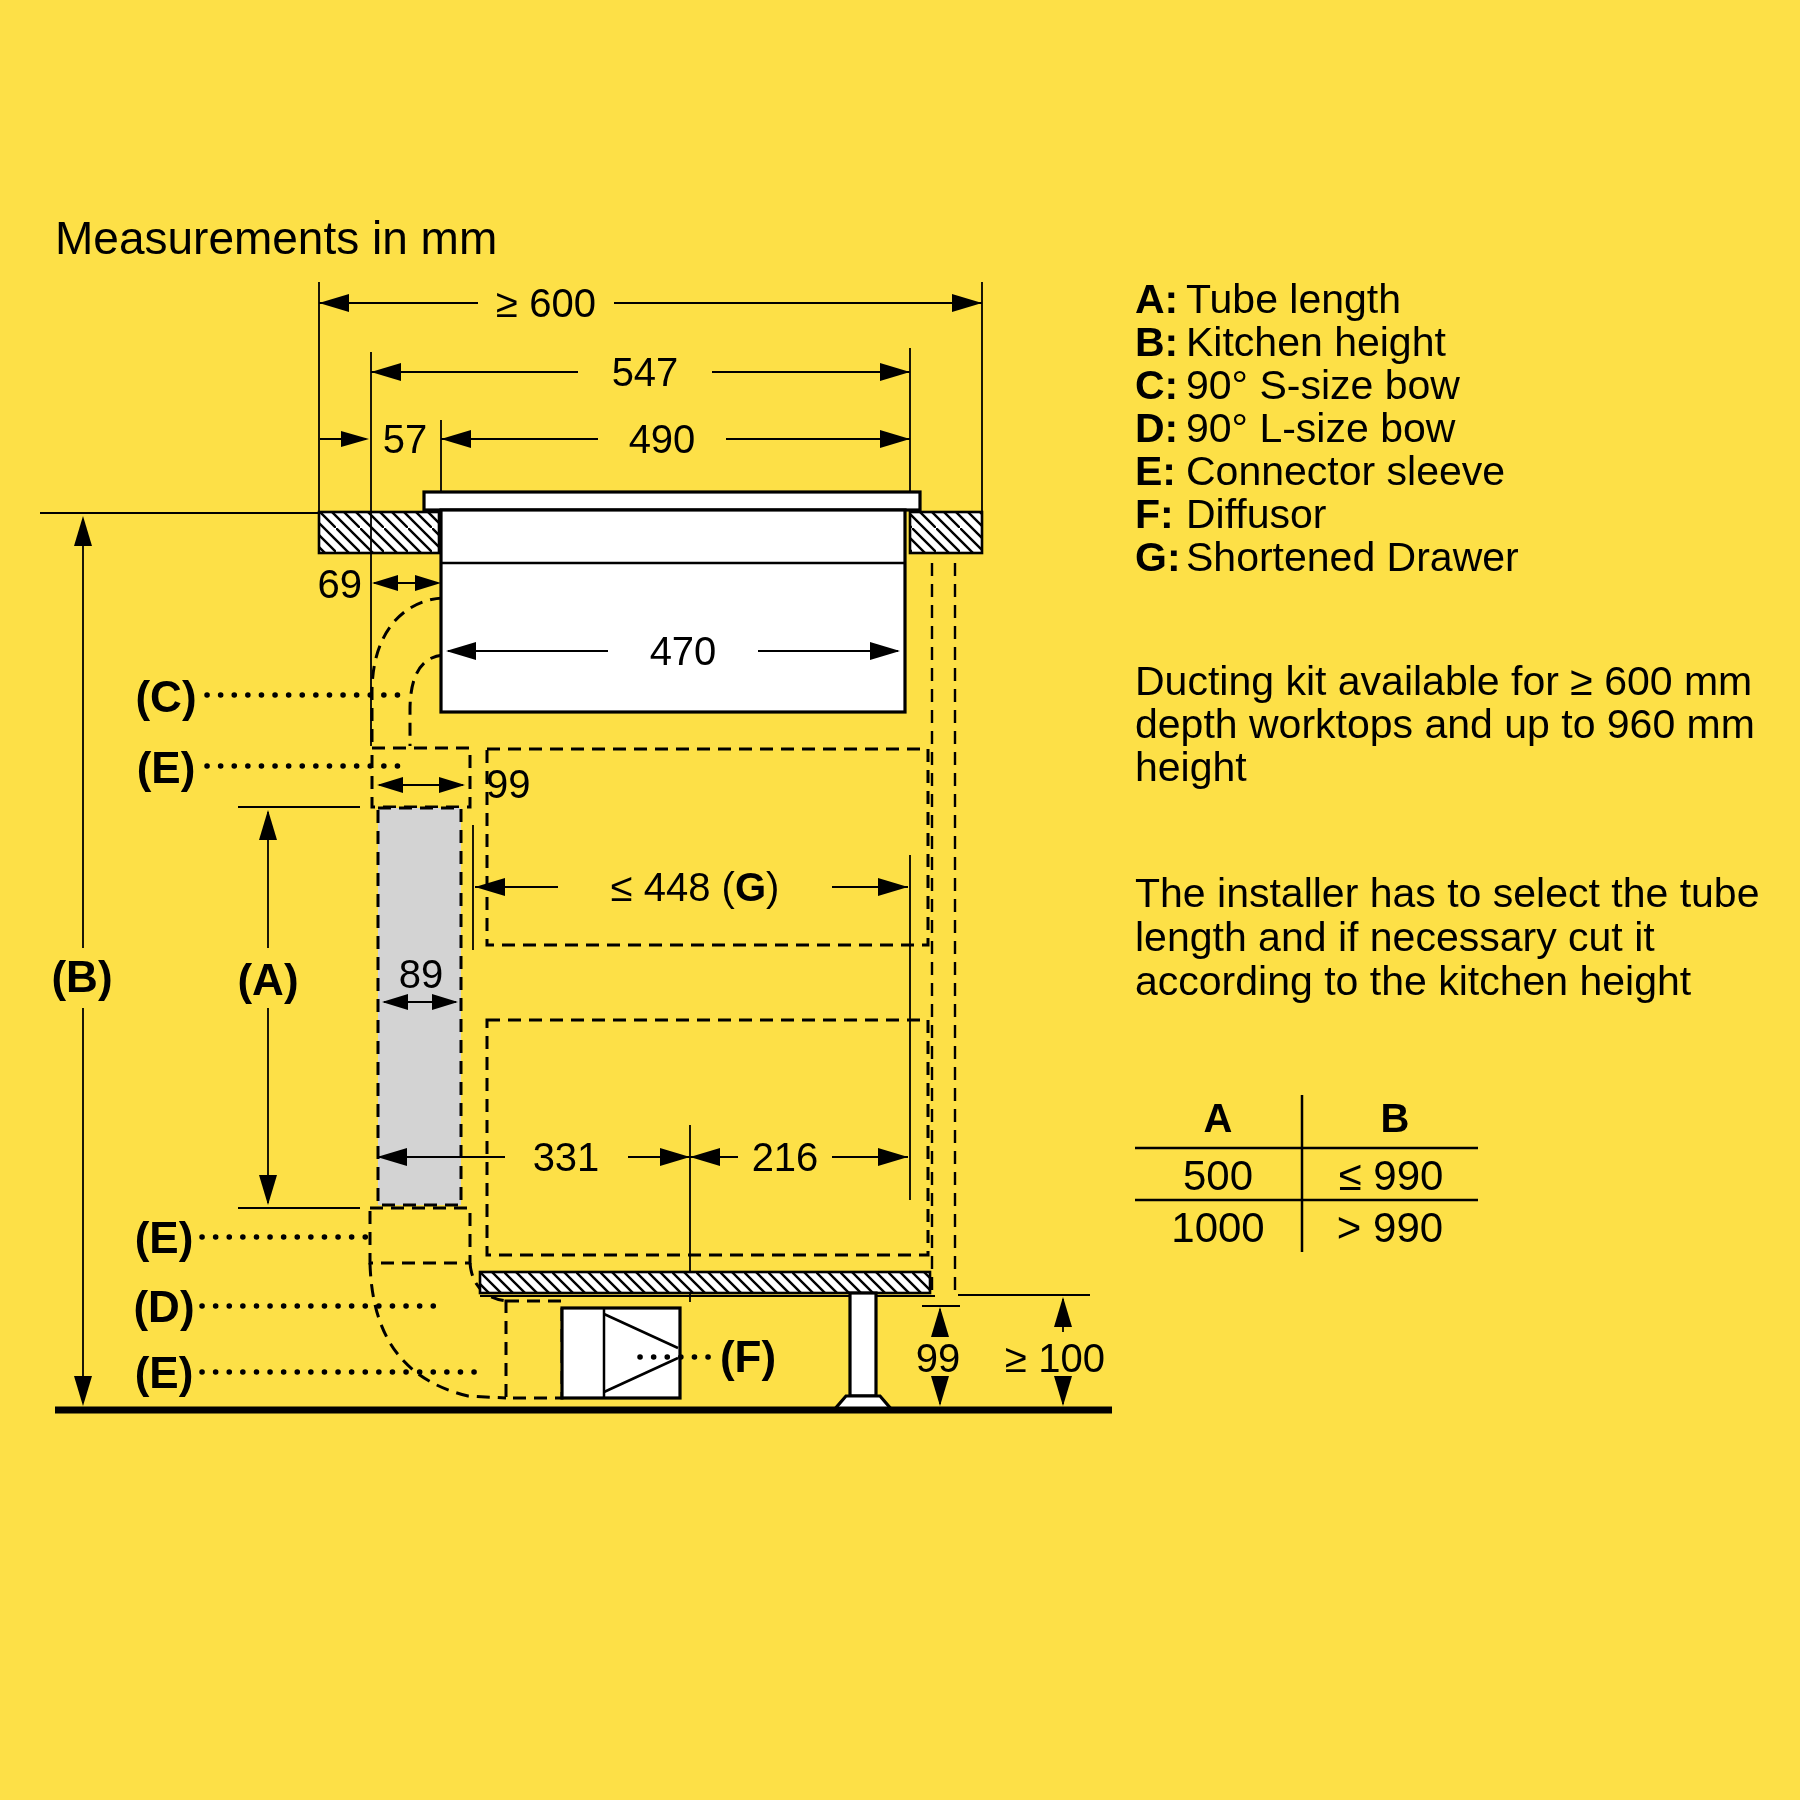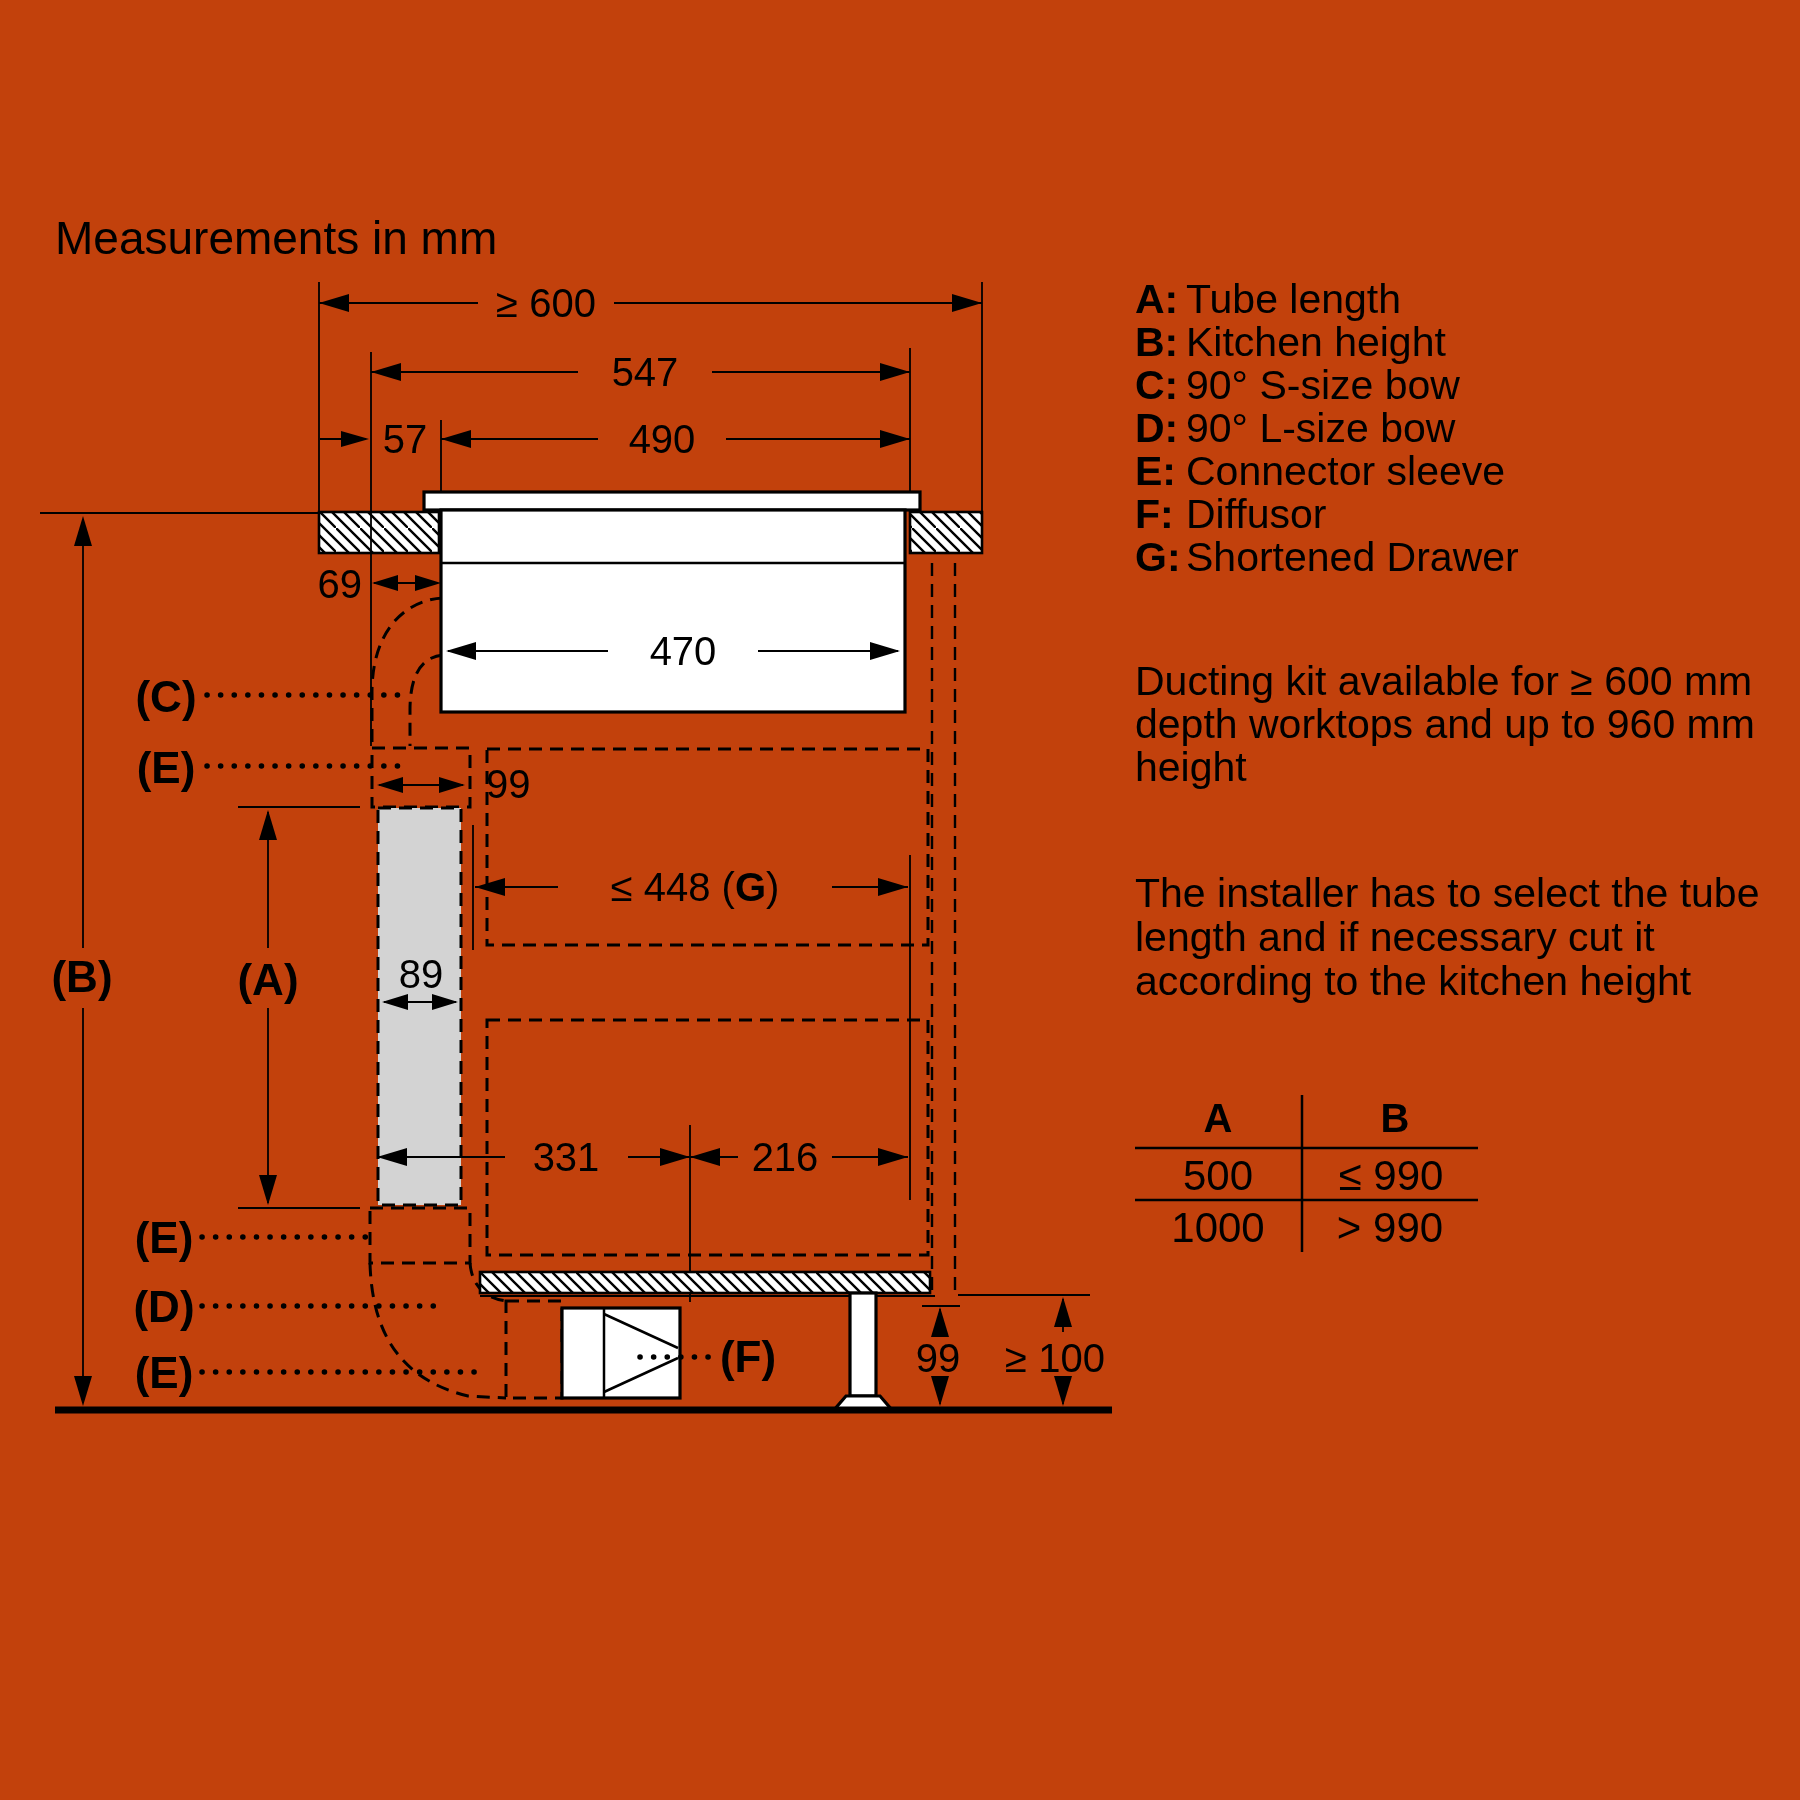--- a/index.html
+++ b/index.html
@@ -1,16 +1,16 @@
 <!DOCTYPE html>
 <html><head>
 <meta charset="utf-8">
 <style>
   html,body{margin:0;padding:0;background:#ffffff;}
-  .page{width:1800px;height:1800px;position:relative;background:#c2410c;overflow:hidden;}
+  .page{width:1800px;height:1800px;position:relative;background:#fde047;overflow:hidden;}
   svg{display:block;}
   text{font-family:"Liberation Sans","DejaVu Sans",sans-serif;fill:#000;}
   .t-title{font-size:46px;}
   .t-dim{font-size:40px;}
   .t-label{font-size:44px;font-weight:bold;}
   .t-legend-key{font-size:41px;font-weight:bold;}
   .t-legend{font-size:41px;}
   .t-note{font-size:41px;}
   .t-th{font-size:40px;font-weight:bold;}
   .t-td{font-size:42px;}

